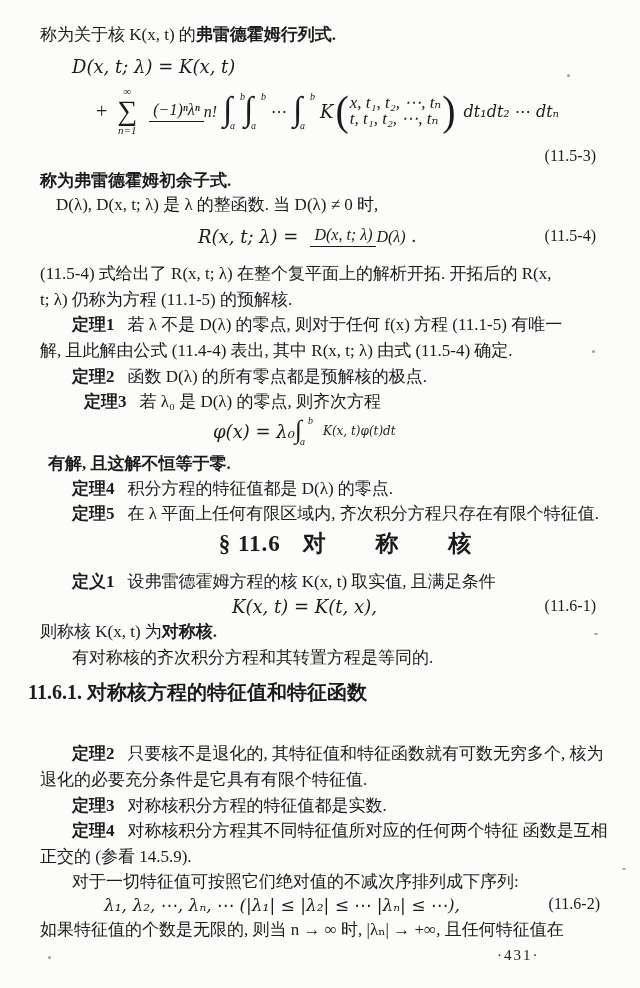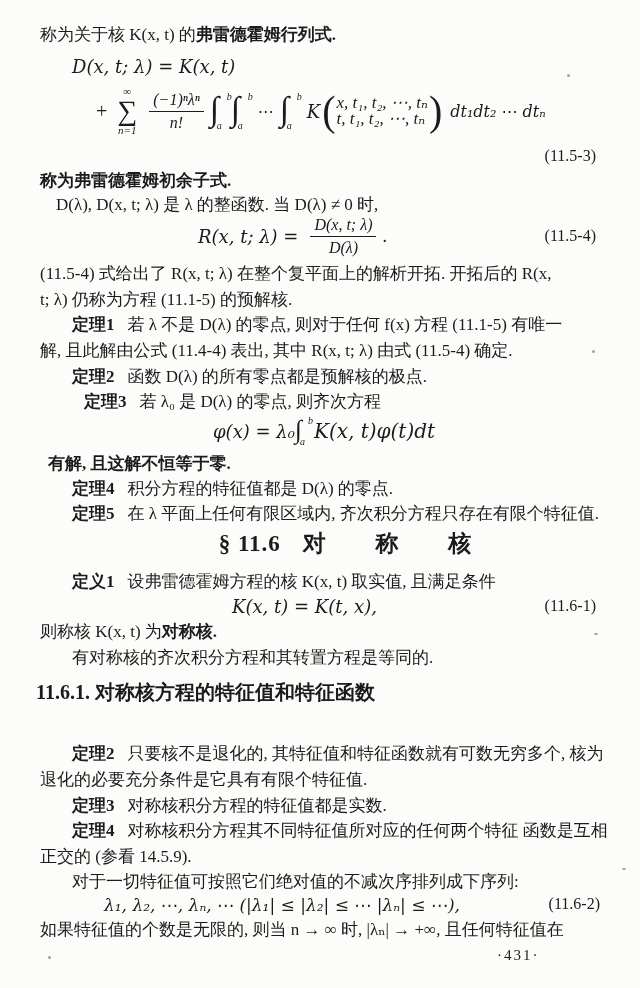--- a/index.html
+++ b/index.html
@@ -17,21 +17,21 @@
   
   .eqrow{position:absolute;display:flex;align-items:center;white-space:nowrap;}
 
   
   .sum{display:inline-flex;flex-direction:column;align-items:center;margin:0 6px;}
   .sum-top{font-size:11px;line-height:11px;}
   .sum-sym{font-size:28px;line-height:28px;}
   .sum-bot{font-size:11px;line-height:11px;font-style:italic;}
 
   
-  .frac{display:inline-flex;flex-direction:column;align-items:center;margin:0 6px;vertical-align:middle;}
+  .frac{display:inline-flex;align-items:center;margin:0 6px;vertical-align:middle;}
   .frac .num{font-size:16px;padding:0 4px 2px 4px;border-bottom:1.4px solid #1b1b1b;font-style:italic;}
   .frac .den{font-size:16px;padding-top:2px;font-style:italic;}
 
   
   .intg{position:relative;display:inline-block;width:21px;height:42px;}
   .intg .sym{position:absolute;left:0;top:-2px;font-size:34px;line-height:42px;font-style:normal;}
   .intg .sup{position:absolute;top:1px;right:-1px;font-size:10px;font-style:italic;}
   .intg .sub{position:absolute;bottom:1px;left:7px;font-size:10px;font-style:italic;}
   .intg.small{width:17px;height:32px;}
   .intg.small .sym{font-size:26px;line-height:32px;top:-1px;}
@@ -129,21 +129,21 @@
     <span class="thm-label">定理3</span><span>若 λ₀ 是 D(λ) 的零点, 则齐次方程</span>
   </div>
 
   <div class="eqrow" style="top:413px;left:213px;height:36px;">
     <span class="mi" style="font-size:18px;">φ(x) = λ₀</span>
     <span class="intg small">
       <span class="sym">∫</span>
       <span class="sup">b</span>
       <span class="sub">a</span>
     </span>
-    <span class="mi" style="font-size:20px;margin-left:2px;">K(x, t)φ(t)dt</span>
+    <span class="mi" style="font-size:12px;margin-left:11px;">K(x, t)φ(t)dt</span>
   </div>
 
   <div class="line" style="top:453px;left:48px;font-weight:bold;">有解, 且这解不恒等于零.</div>
   <div class="line" style="top:478px;left:72px;">
     <span class="thm-label">定理4</span><span>积分方程的特征值都是 D(λ) 的零点.</span>
   </div>
   <div class="line" style="top:503px;left:72px;">
     <span class="thm-label">定理5</span><span>在 λ 平面上任何有限区域内, 齐次积分方程只存在有限个特征值.</span>
   </div>
 
@@ -156,21 +156,21 @@
   </div>
 
   <div class="line mi" style="top:596px;left:232px;font-size:18px;">K(x, t) = K(t, x),</div>
   <div class="eqnum" style="top:597px;right:44px;">(11.6-1)</div>
 
   <div class="line" style="top:621px;left:40px;">
     <span>则称核 K(x, t) 为</span><span class="b">对称核.</span>
   </div>
   <div class="line" style="top:647px;left:72px;">有对称核的齐次积分方程和其转置方程是等同的.</div>
 
-  <div class="sub-head" style="top:679px;left:36px;">11.6.1. 对称核方程的特征值和特征函数</div>
+  <div class="sub-head" style="top:679px;left:28px;">11.6.1. 对称核方程的特征值和特征函数</div>
 
   <div class="line" style="top:743px;left:72px;">
     <span class="thm-label">定理2</span><span>只要核不是退化的, 其特征值和特征函数就有可数无穷多个, 核为</span>
   </div>
   <div class="line" style="top:769px;left:40px;">退化的必要充分条件是它具有有限个特征值.</div>
   <div class="line" style="top:795px;left:72px;">
     <span class="thm-label">定理3</span><span>对称核积分方程的特征值都是实数.</span>
   </div>
   <div class="line" style="top:820px;left:72px;">
     <span class="thm-label">定理4</span><span>对称核积分方程其不同特征值所对应的任何两个特征 函数是互相</span>

